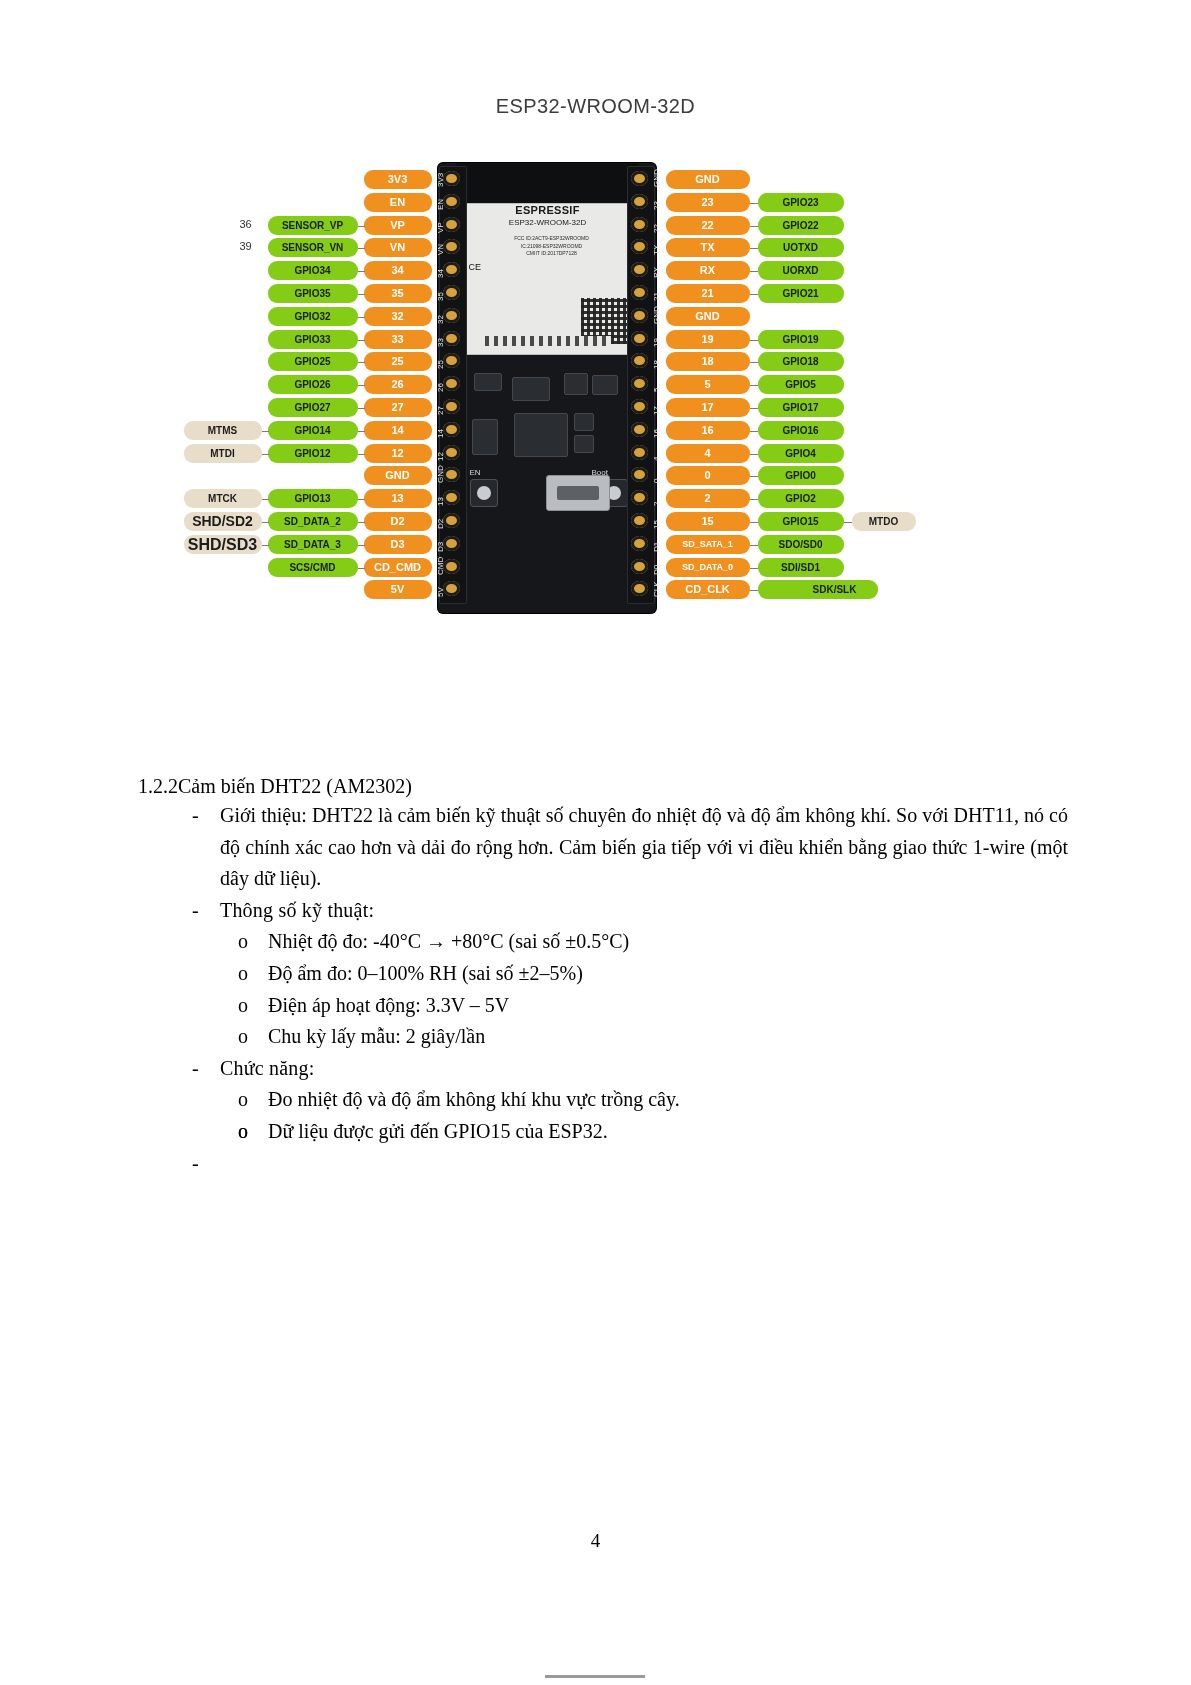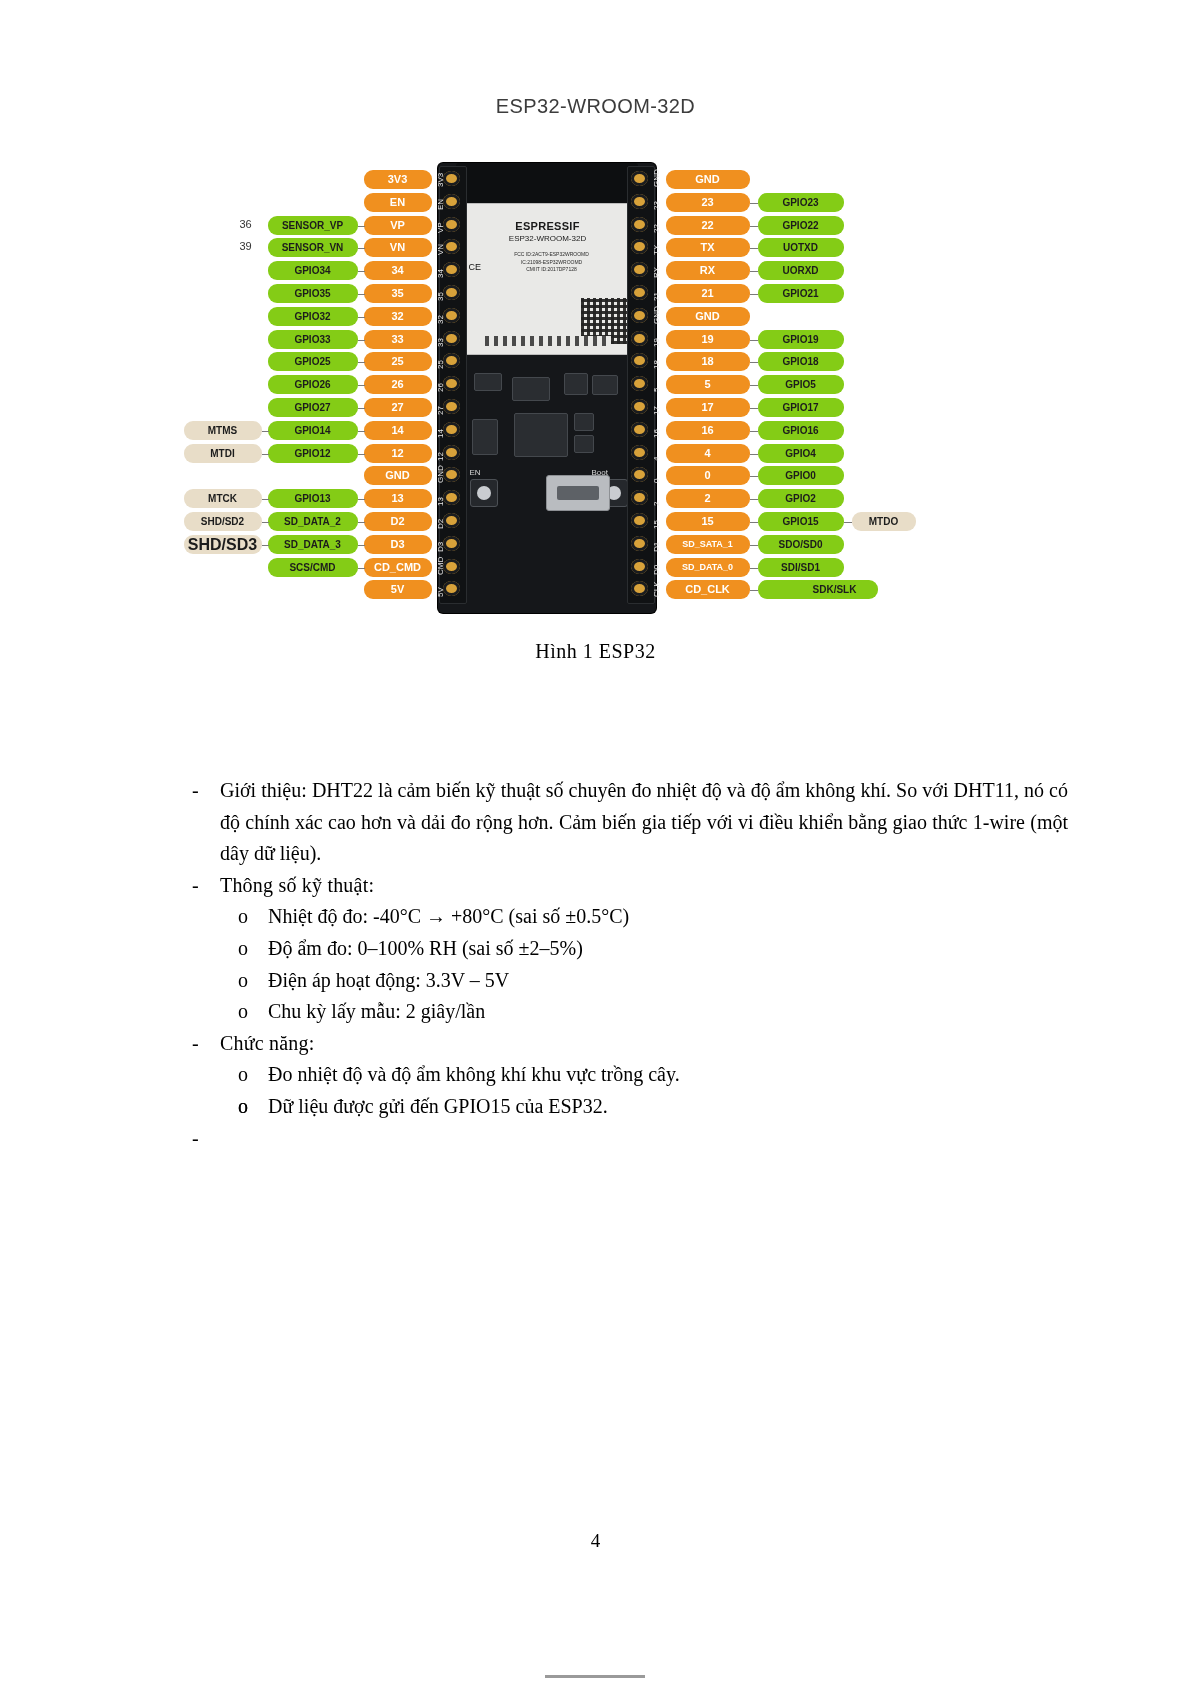--- a/index.html
+++ b/index.html
@@ -71,21 +71,20 @@
     border-radius: 3px;
     border: 1px solid #bcbcbc;
     overflow: hidden;
   }
   .module-brand {
     font-family: "Liberation Sans", sans-serif;
     font-size: 11px;
     font-weight: bold;
     text-align: center;
     color: #1a1a1a;
-    margin-top: 16px;
     letter-spacing: 0.3px;
   }
   .module-model {
     font-family: "Liberation Sans", sans-serif;
     font-size: 8px;
     text-align: center;
     color: #1a1a1a;
     margin-top: 2px;
   }
   .module-marks {
@@ -429,21 +428,21 @@
           <div class="pill orange" style="left: 118px; top: 361.2px; width: 68px;">13</div>
           <div class="pill green" style="left: 22px; top: 361.2px; width: 90px; font-size: 10px;">GPIO13</div>
           <div class="connector" style="left: 112px; top: 371.2px; width: 7px;"></div>
           <div class="pill beige" style="left: -62px; top: 361.2px; width: 78px; font-size: 10px;">MTCK</div>
           <div class="connector" style="left: 16px; top: 371.2px; width: 7px;"></div>
           <div class="pad" style="top: 385px; left: 197px;"></div>
           <div class="silk-pin" style="left: 190px; top: 401px;">D2</div>
           <div class="pill orange" style="left: 118px; top: 384px; width: 68px;">D2</div>
           <div class="pill green" style="left: 22px; top: 384px; width: 90px; font-size: 10px;">SD_DATA_2</div>
           <div class="connector" style="left: 112px; top: 394px; width: 7px;"></div>
-          <div class="pill beige" style="left: -62px; top: 384px; width: 78px; font-size: 10px;">SHD/SD2</div>
+          <div class="pill beige" style="left: -62px; top: 384px; width: 78px; font-size: 14px;">SHD/SD2</div>
           <div class="connector" style="left: 16px; top: 394px; width: 7px;"></div>
           <div class="pad" style="top: 407.8px; left: 197px;"></div>
           <div class="silk-pin" style="left: 190px; top: 423.8px;">D3</div>
           <div class="pill orange" style="left: 118px; top: 406.8px; width: 68px;">D3</div>
           <div class="pill green" style="left: 22px; top: 406.8px; width: 90px; font-size: 10px;">SD_DATA_3</div>
           <div class="connector" style="left: 112px; top: 416.8px; width: 7px;"></div>
           <div class="pill beige" style="left: -62px; top: 406.8px; width: 78px; font-size: 16px;">SHD/SD3</div>
           <div class="connector" style="left: 16px; top: 416.8px; width: 7px;"></div>
           <div class="pad" style="top: 430.6px; left: 197px;"></div>
           <div class="silk-pin" style="left: 190px; top: 446.6px;">CMD</div>
@@ -544,24 +543,24 @@
           <div class="pill green" style="left: 512px; top: 429.6px; width: 86px; font-size: 10px;">SDI/SD1</div>
           <div class="connector" style="left: 504px; top: 439.6px; width: 8px;"></div>
           <div class="pad" style="top: 453.4px; left: 385px;"></div>
           <div class="silk-pin" style="left: 406px; top: 469.4px;">CLK</div>
           <div class="pill orange" style="left: 420px; top: 452.4px; width: 84px; font-size: 11px;">CD_CLK</div>
           <div class="pill green" style="left: 512px; top: 452.4px; width: 86px; font-size: 10px; padding-left: 34px;">SDK/SLK</div>
           <div class="connector" style="left: 504px; top: 462.4px; width: 8px;"></div>
         </div>
     </div>
 
-    <div class="figure-caption">Hình 1  ESP32</div>
   </div>
 
   <div class="content">
+    <div class="h3">1.2.2Cảm biến DHT22 (AM2302)</div>
 
     <div class="lvl1">
       <span class="dash">-</span>
       <span>Giới thiệu: DHT22 là cảm biến kỹ thuật số chuyên đo nhiệt độ và độ ẩm không khí. So với DHT11, nó có độ chính xác cao hơn và dải đo rộng hơn. Cảm biến gia tiếp với vi điều khiển bằng giao thức 1-wire (một dây dữ liệu).</span>
     </div>
 
     <div class="lvl1 spaced">
       <span class="dash">-</span>
       <span>Thông số kỹ thuật:</span>
     </div>

